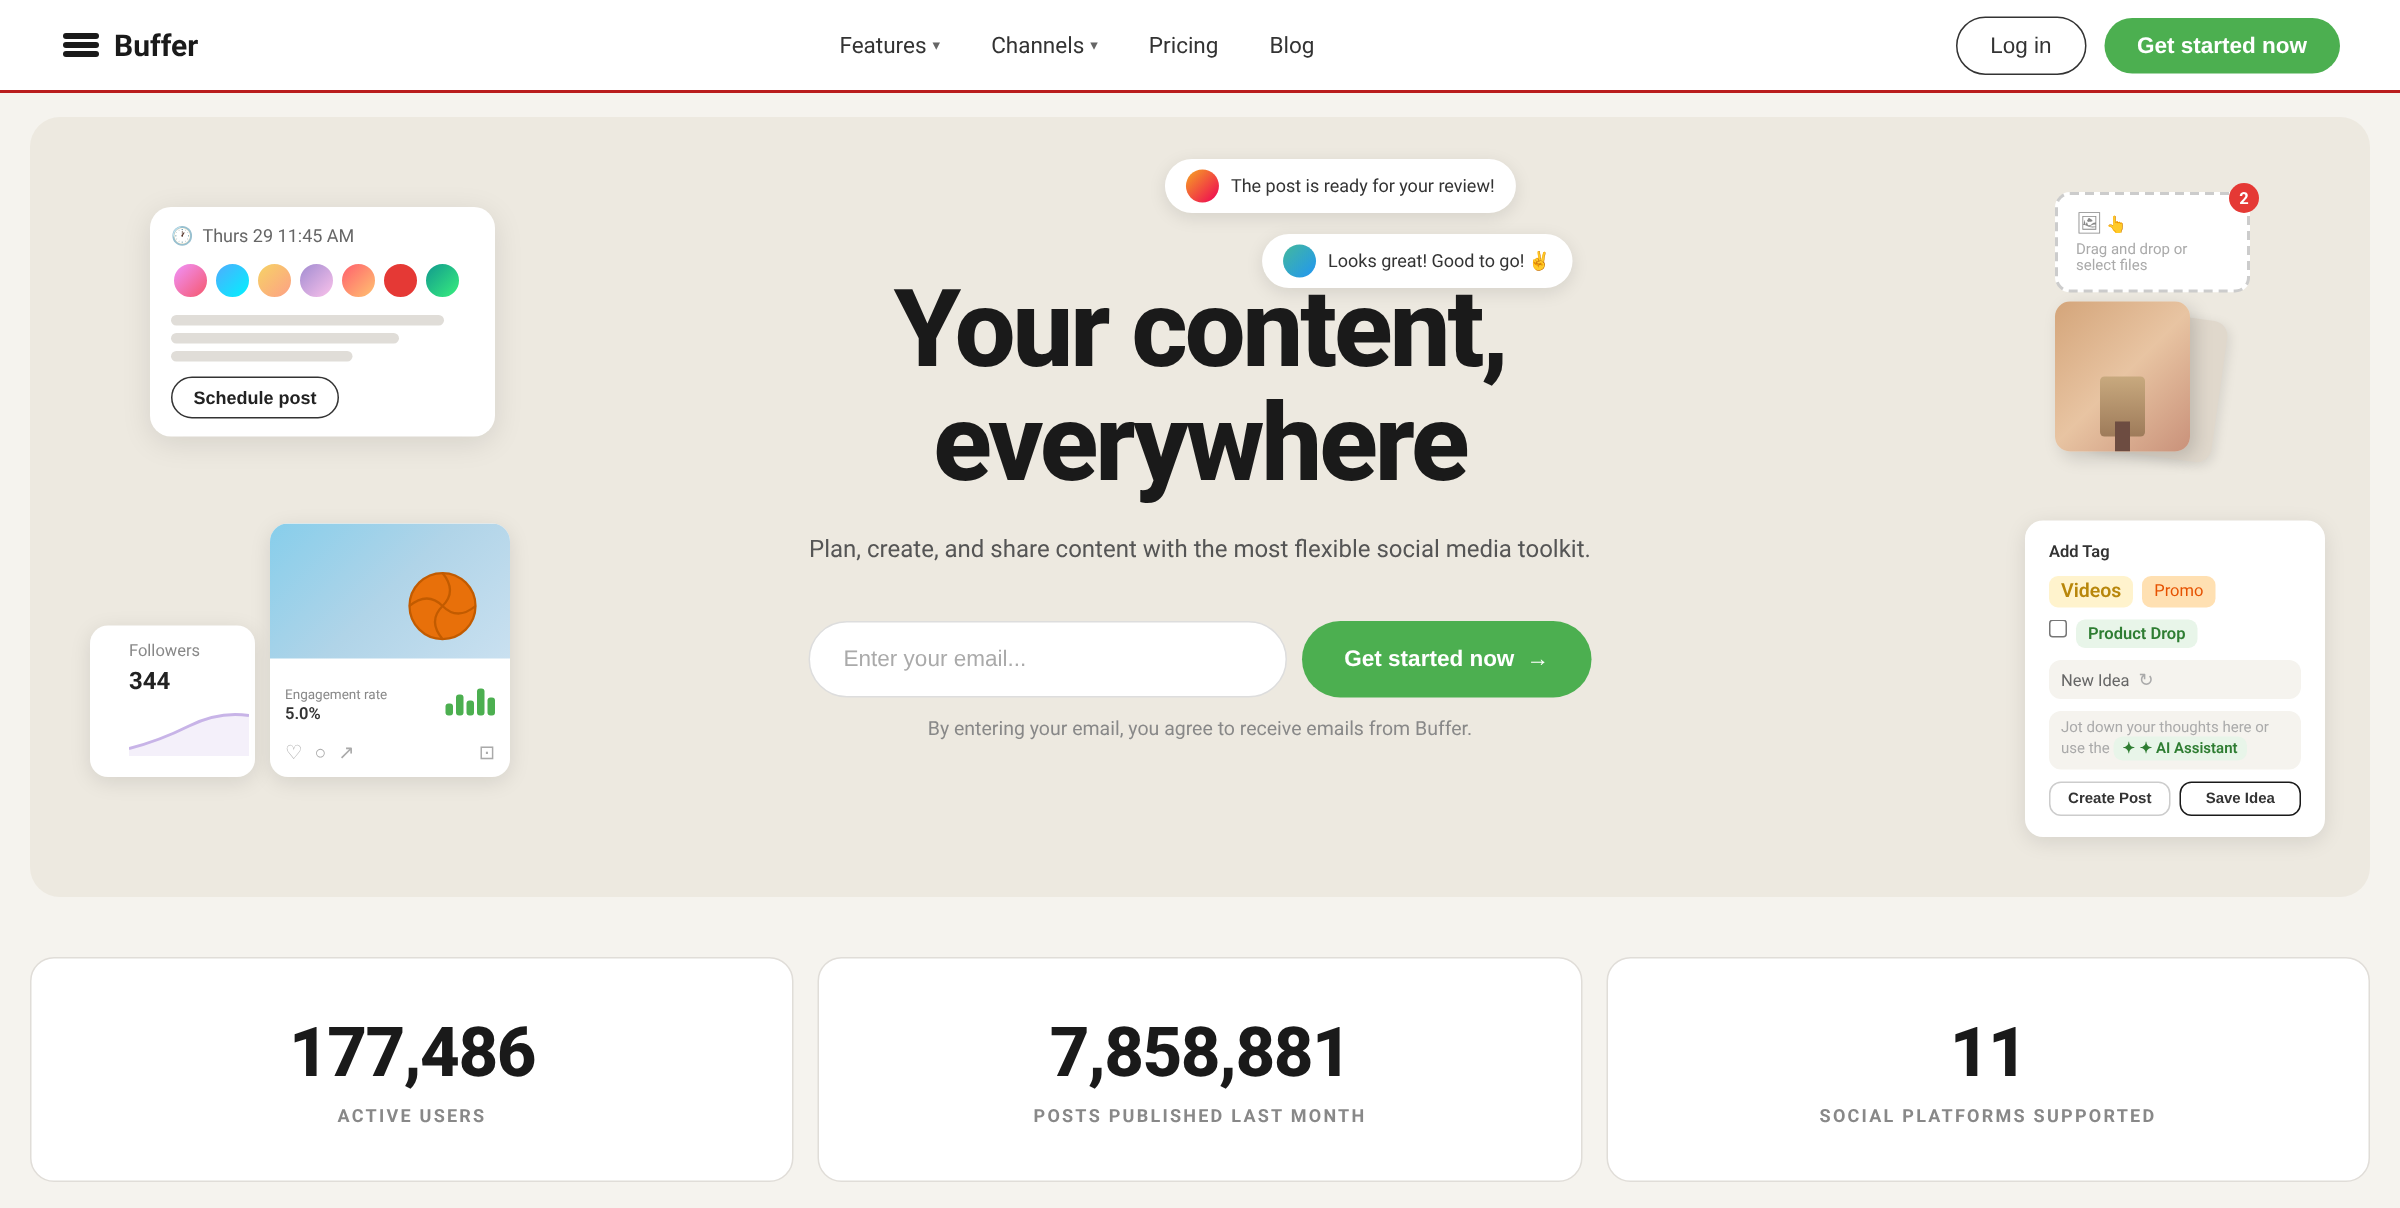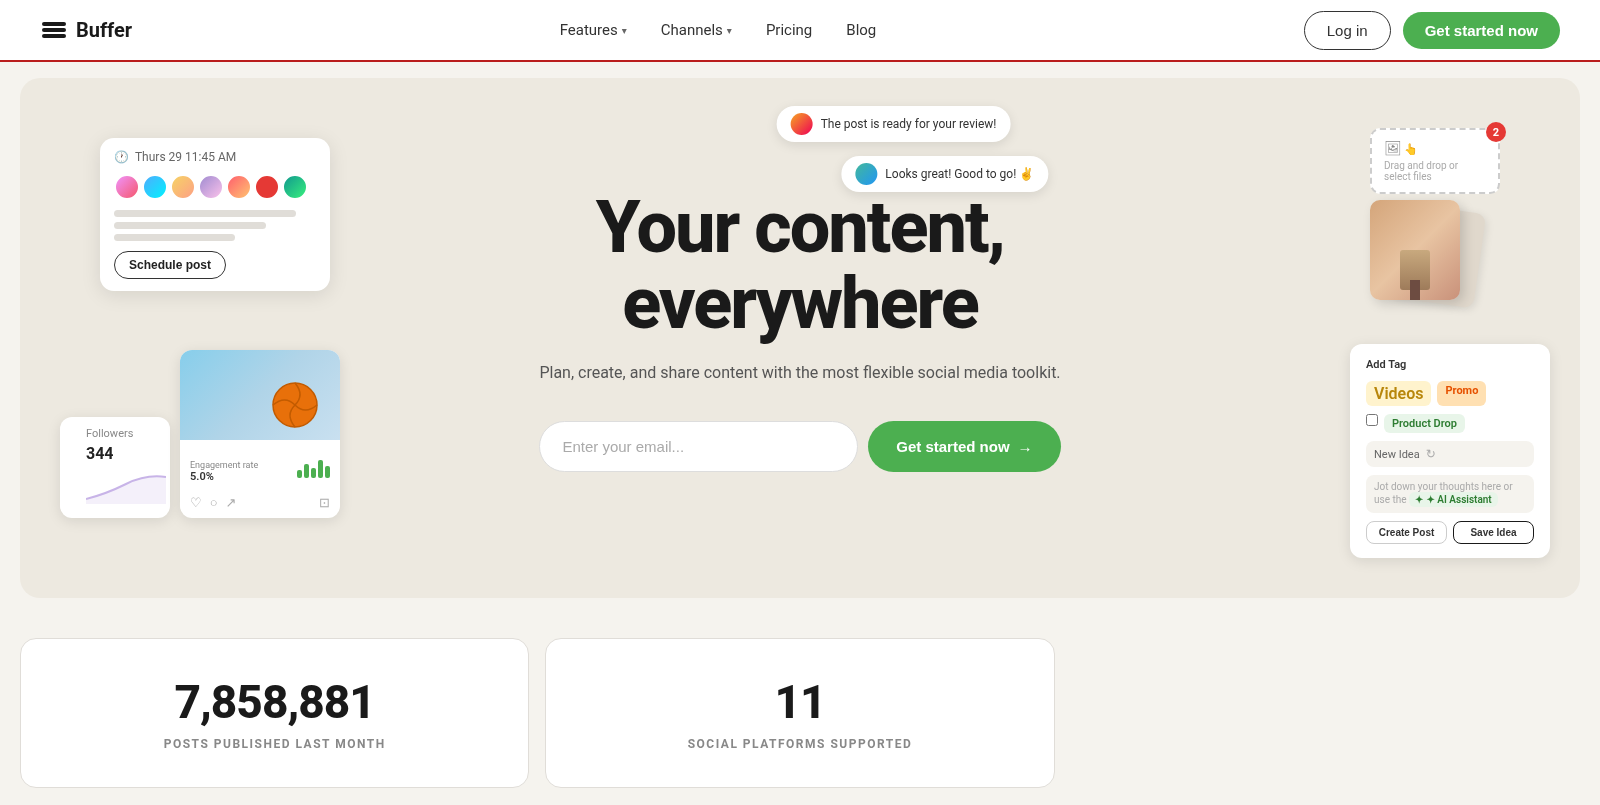--- a/index.html
+++ b/index.html
@@ -344,22 +344,22 @@
       font-weight: 600;
       color: #333;
       margin-bottom: 10px;
     }
     .tag-row {
       display: flex;
       gap: 6px;
       margin-bottom: 8px;
       flex-wrap: wrap;
     }
-    .tag-videos { background: #fff3cd; color: #b8860b; border-radius: 6px; padding: 3px 8px; font-size: 16px; font-weight: 600; }
-    .tag-promo { background: #ffe0b2; color: #e65100; border-radius: 6px; padding: 3px 8px; font-size: 11px; font-weight: 700; }
+    .tag-videos { background: #fff3cd; color: #b8860b; border-radius: 6px; padding: 3px 8px; font-size: 13px; font-weight: 600; }
+    .tag-promo { background: #ffe0b2; color: #e65100; border-radius: 6px; padding: 3px 8px; font-size: 11px; font-weight: 400; }
     .tag-product-drop { background: #e8f5e9; color: #2e7d32; border-radius: 6px; padding: 3px 8px; font-size: 11px; font-weight: 600; }
     .new-idea-row {
       display: flex;
       align-items: center;
       gap: 6px;
       background: #f5f3ee;
       border-radius: 8px;
       padding: 6px 8px;
       margin-bottom: 8px;
       font-size: 11px;
@@ -647,24 +647,29 @@
       <span>everywhere</span>
     </h1>
     <p class="hero-subtitle">Plan, create, and share content with the most flexible social media toolkit.</p>
     <div class="hero-form">
       <input class="hero-email-input" type="email" placeholder="Enter your email..." style="">
       <button class="btn-get-started-hero">
         <span>Get started now</span>
         <span>→</span>
       </button>
     </div>
+    <p class="hero-disclaimer">By entering your email, you agree to receive emails from Buffer.</p>
   </div>
 </section>
 
 <section class="stats-section">
+  <div class="stat-card">
+    <div class="stat-number">177,486</div>
+    <div class="stat-label">ACTIVE USERS</div>
+  </div>
   <div class="stat-card">
     <div class="stat-number">7,858,881</div>
     <div class="stat-label">POSTS PUBLISHED LAST MONTH</div>
   </div>
   <div class="stat-card">
     <div class="stat-number">11</div>
     <div class="stat-label">SOCIAL PLATFORMS SUPPORTED</div>
   </div>
 </section>
 

